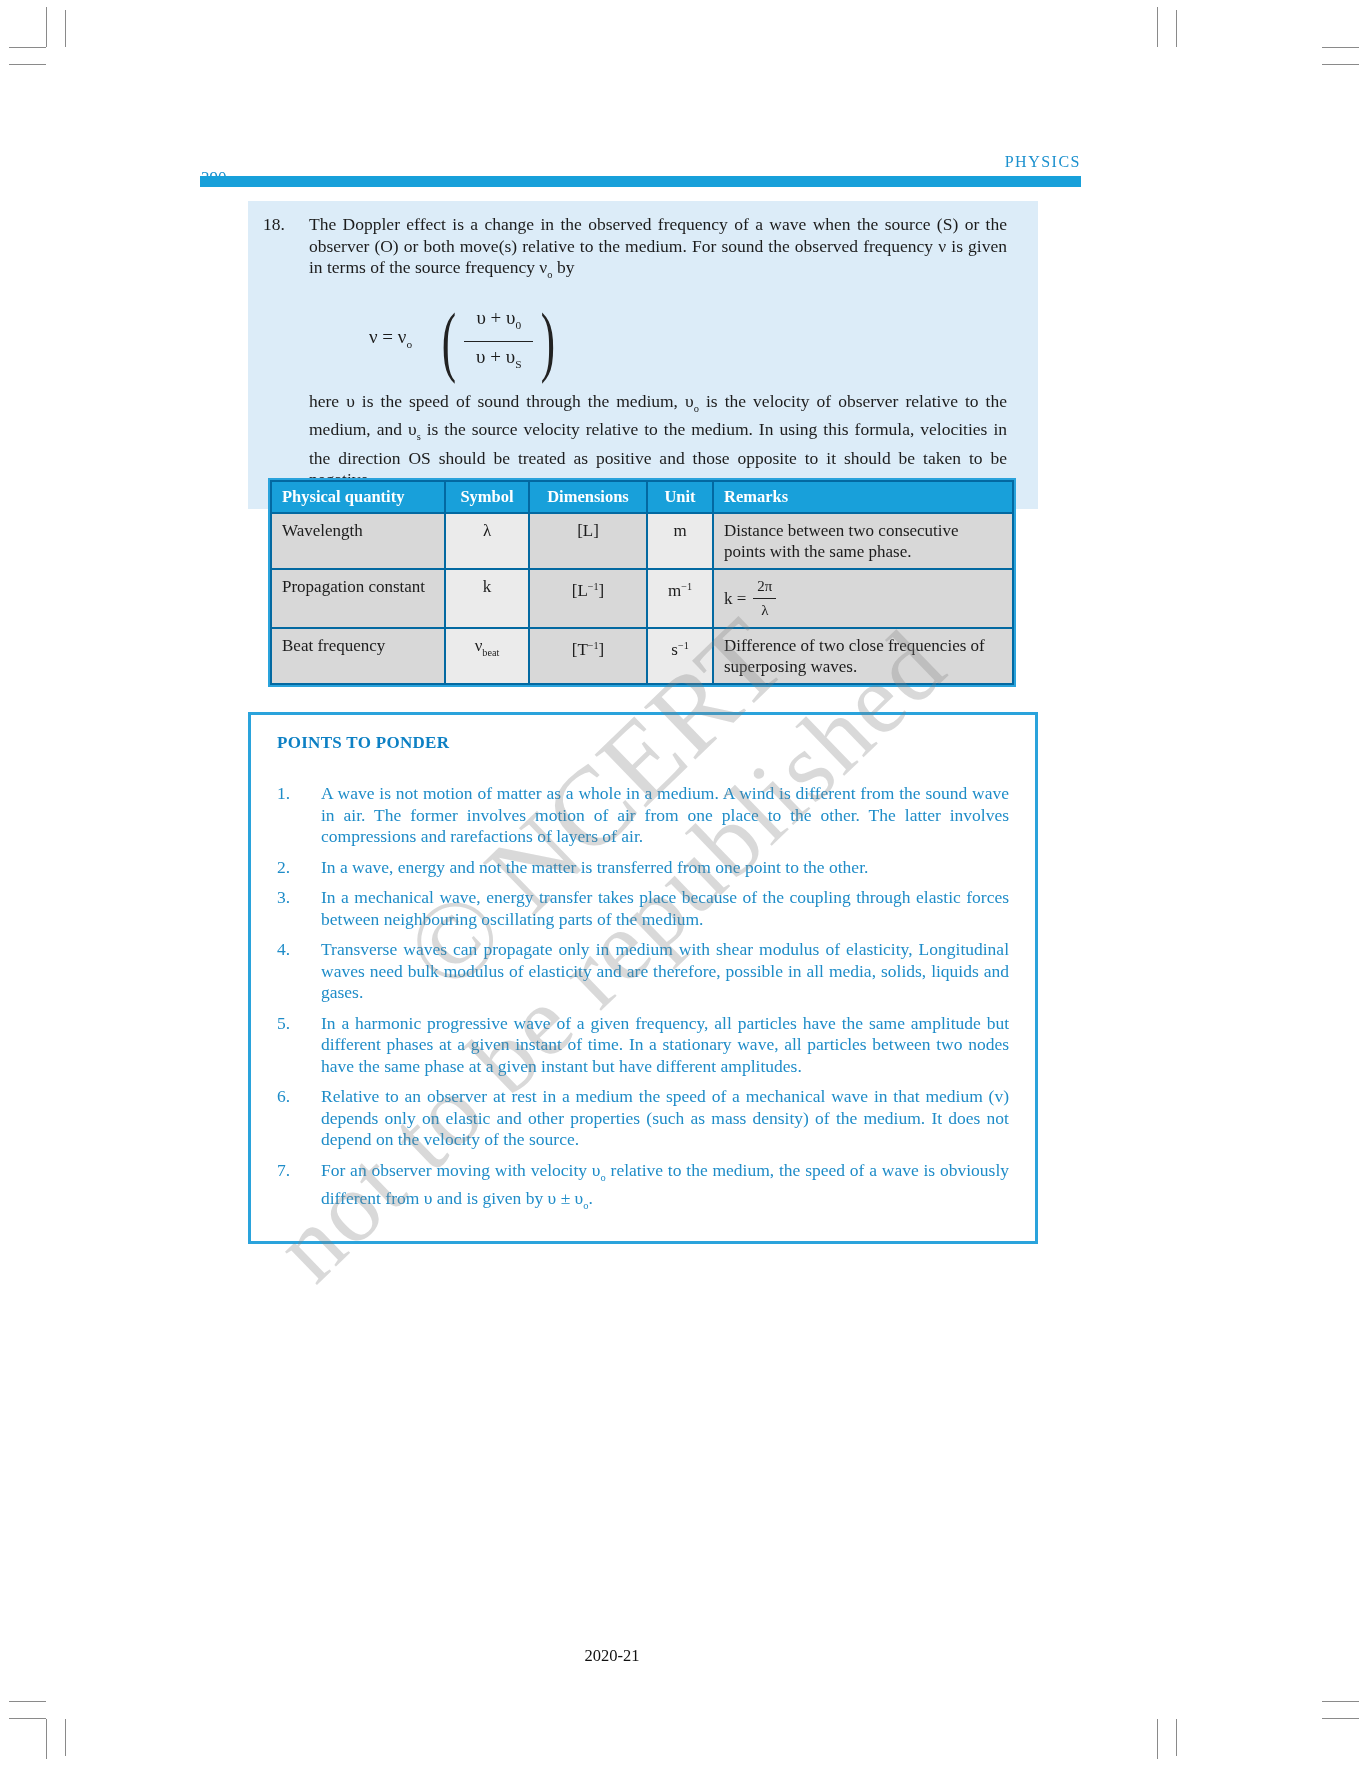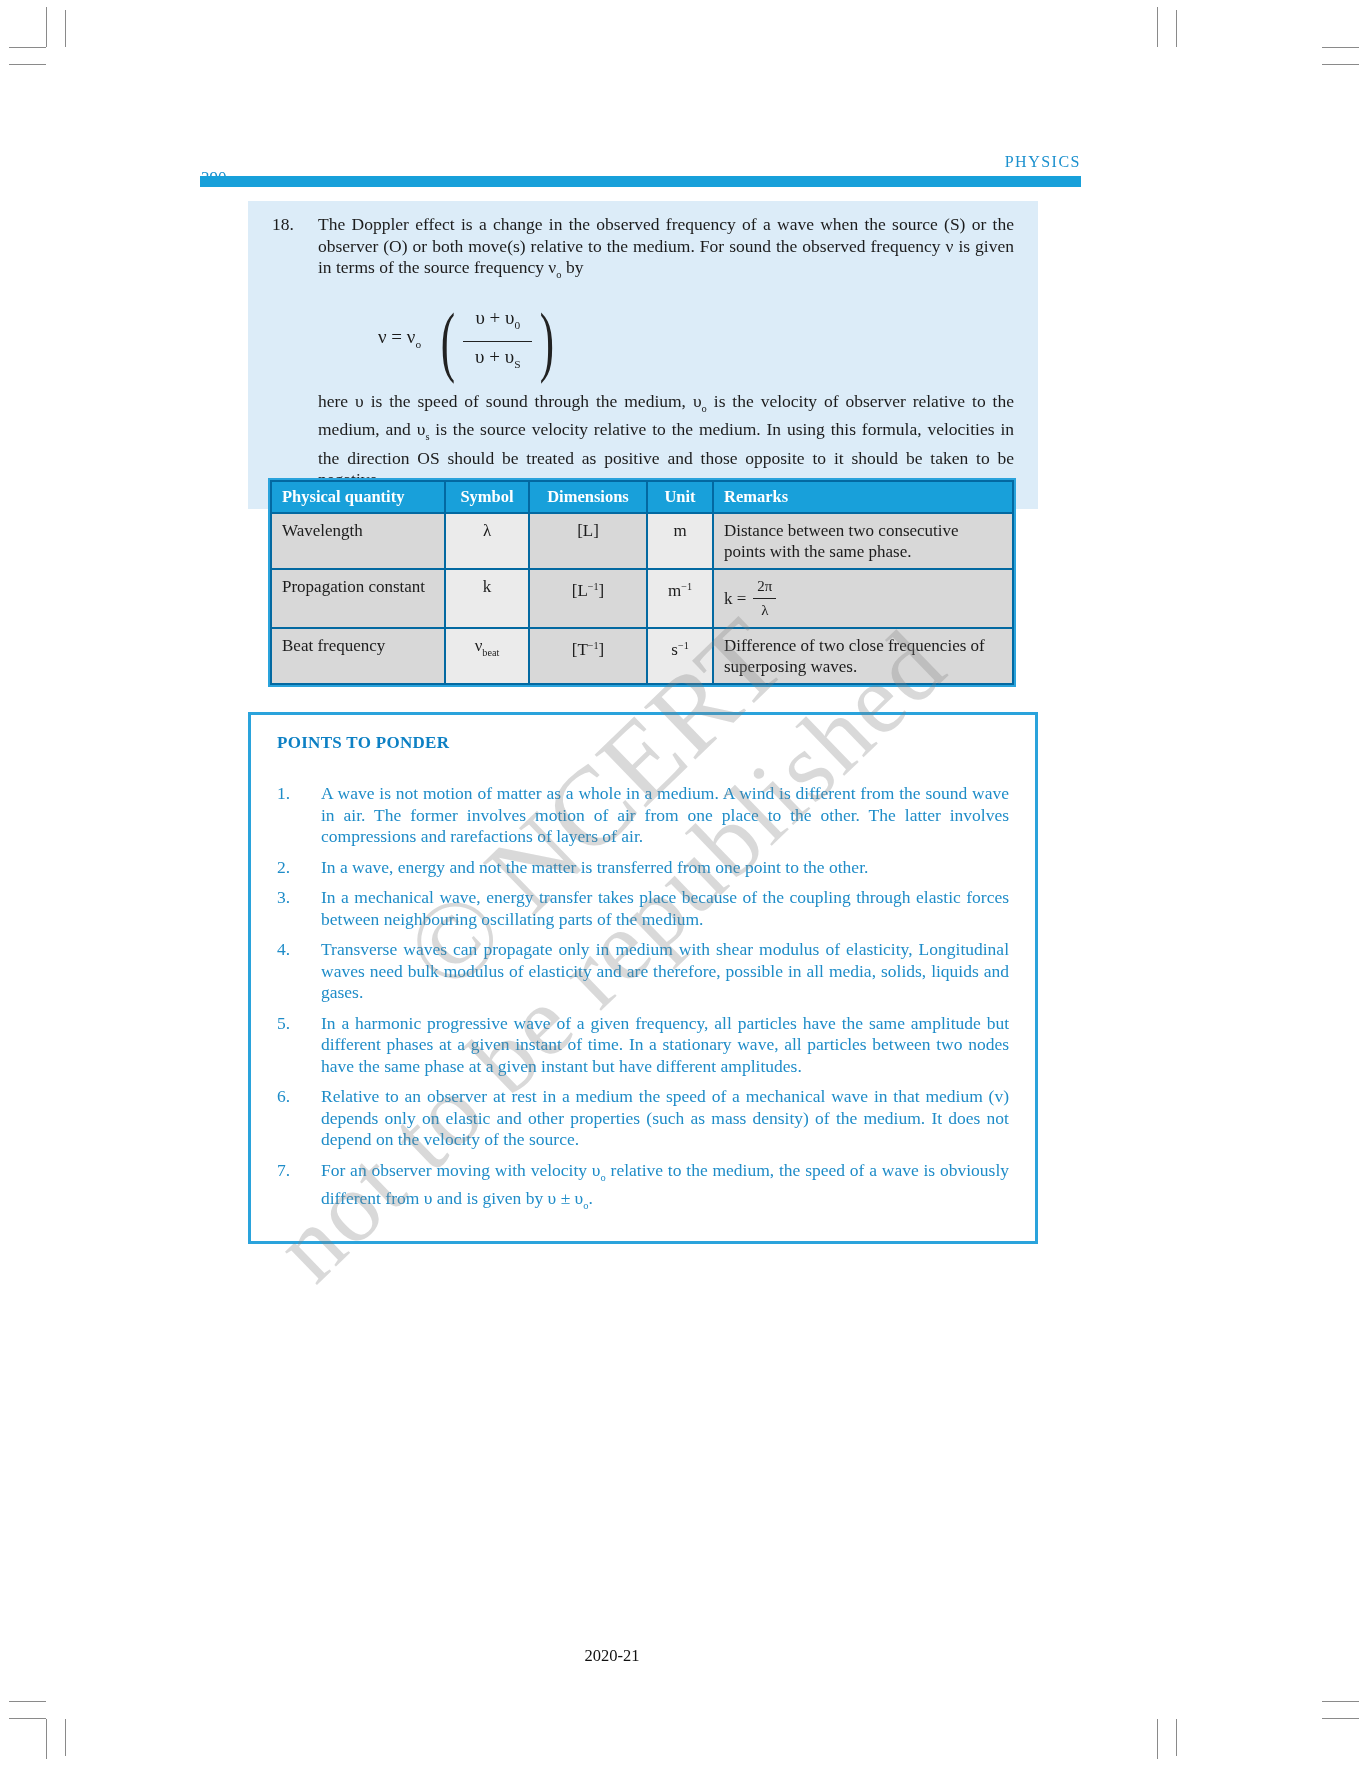--- a/index.html
+++ b/index.html
@@ -15,26 +15,26 @@
   .cm{position:absolute;background:#8a8a8a;}
 
   
   .page-num{position:absolute;left:201px;top:168px;font-size:17px;color:var(--hdr,#1b90ce);}
   .running-title{position:absolute;left:200px;top:153px;width:881px;text-align:right;
     font-size:16px;letter-spacing:1.5px;color:var(--hdr,#1b90ce);}
   .blue-bar{position:absolute;left:200px;top:176px;width:881px;height:11px;background:var(--blue,#18a0da);}
 
   
   .summary-box{position:absolute;left:248px;top:201px;width:790px;box-sizing:border-box;
-    background:var(--sumbg,#dcecf8);padding:13px 24px 18px 24px;}
+    background:var(--sumbg,#dcecf8);padding:13px 24px 18px 15px;}
   .summary-row{display:flex;}
   .sum-num{width:46px;flex-shrink:0;font-size:17.5px;line-height:21.5px;}
   .sum-body{width:698px;font-size:17.5px;line-height:21.5px;text-align:justify;}
   .formula{display:flex;align-items:center;margin:18px 0 12px 60px;height:76px;}
-  .f-lhs{font-size:19px;margin-right:14px;}
+  .f-lhs{font-size:19px;margin-right:24px;}
   .paren{font-size:78px;font-weight:400;line-height:70px;transform:scaleX(0.55);color:#222;}
   .frac{display:inline-block;text-align:center;font-size:19px;margin:0 2px;}
   .frac .num{display:block;padding:0 12px 4px;}
   .frac .den{display:block;border-top:1.4px solid #222;padding:4px 12px 0;}
 
   
   .qtable{position:absolute;left:268px;top:478px;border-collapse:separate;border-spacing:2px;
     background:#0369a1;border:2px solid var(--border,#2aa3dc);}
   .qtable th{background:var(--blue,#18a0da);color:#fff;font-size:16.5px;font-weight:bold;
     padding:5px 10px;text-align:center;}

